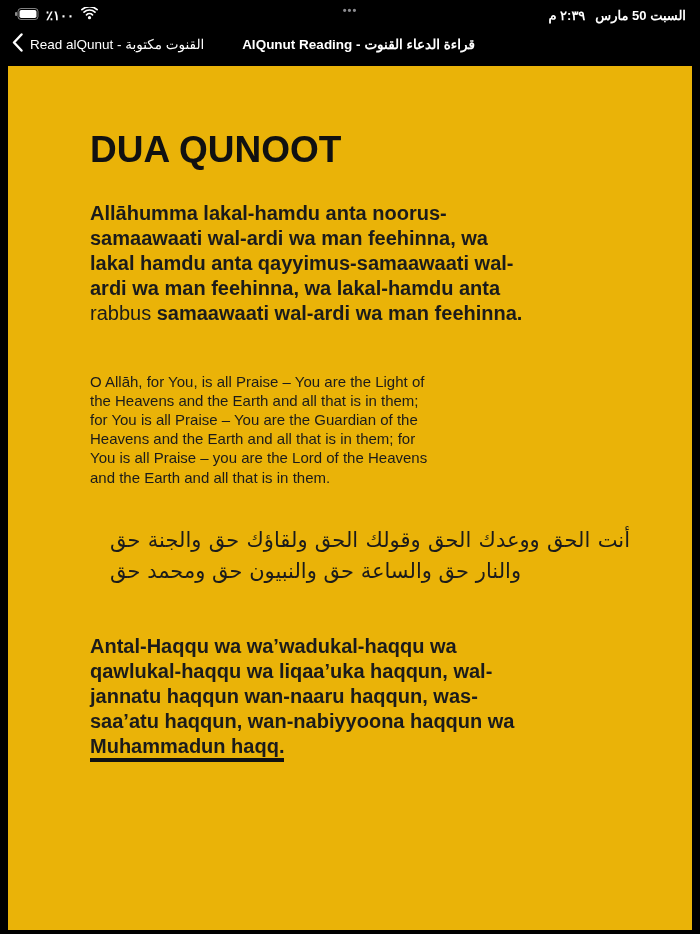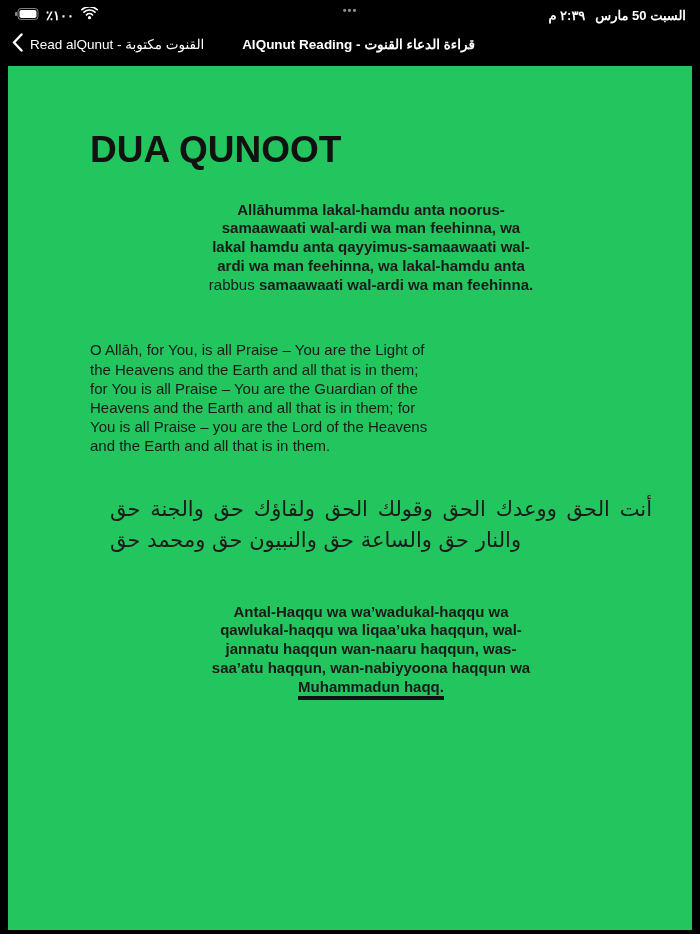--- a/index.html
+++ b/index.html
@@ -54,25 +54,25 @@
   .nav-title {
     position: absolute; left: 17px; right: 0;
     text-align: center;
     font-size: 13.5px;
     font-weight: 700;
     z-index: 1;
   }
   
   .page {
     margin: 6px 8px 0 8px;
-    background: #22c55e;
+    background: #eab308;
     height: 864px;
     box-sizing: border-box;
     overflow: hidden;
-    padding: 64px 40px 0 82px;
+    padding: 64px 62px 0 82px;
     color: #1b1b1b;
   }
   .doc-title {
     margin: 0 0 30px 0;
     font-size: 37px;
     font-weight: bold;
     color: #111;
     font-family: "Liberation Sans", sans-serif;
     line-height: 1.1;
   }
@@ -80,26 +80,25 @@
     direction: rtl;
     text-align: justify;
     text-align-last: left;
     font-family: "DejaVu Sans", sans-serif;
     font-size: 21px;
     line-height: 1.5;
     margin: 0 0 36px 0;
   }
   .arabic-2 { margin-bottom: 46px; margin-left: 20px; }
   .translit {
-    font-size: 15px;
+    font-size: 20px;
     font-weight: bold;
     line-height: 1.25;
     white-space: pre-line;
     margin: 12px 0 46px 0;
-    text-align: center;
   }
   .translit .regular-word { font-weight: normal; }
   .translit-2 { margin-bottom: 0; }
   .underlined {
     border-bottom: 4px solid #111;
     padding-bottom: 1px;
   }
   .english {
     font-size: 15px;
     line-height: 1.28;

